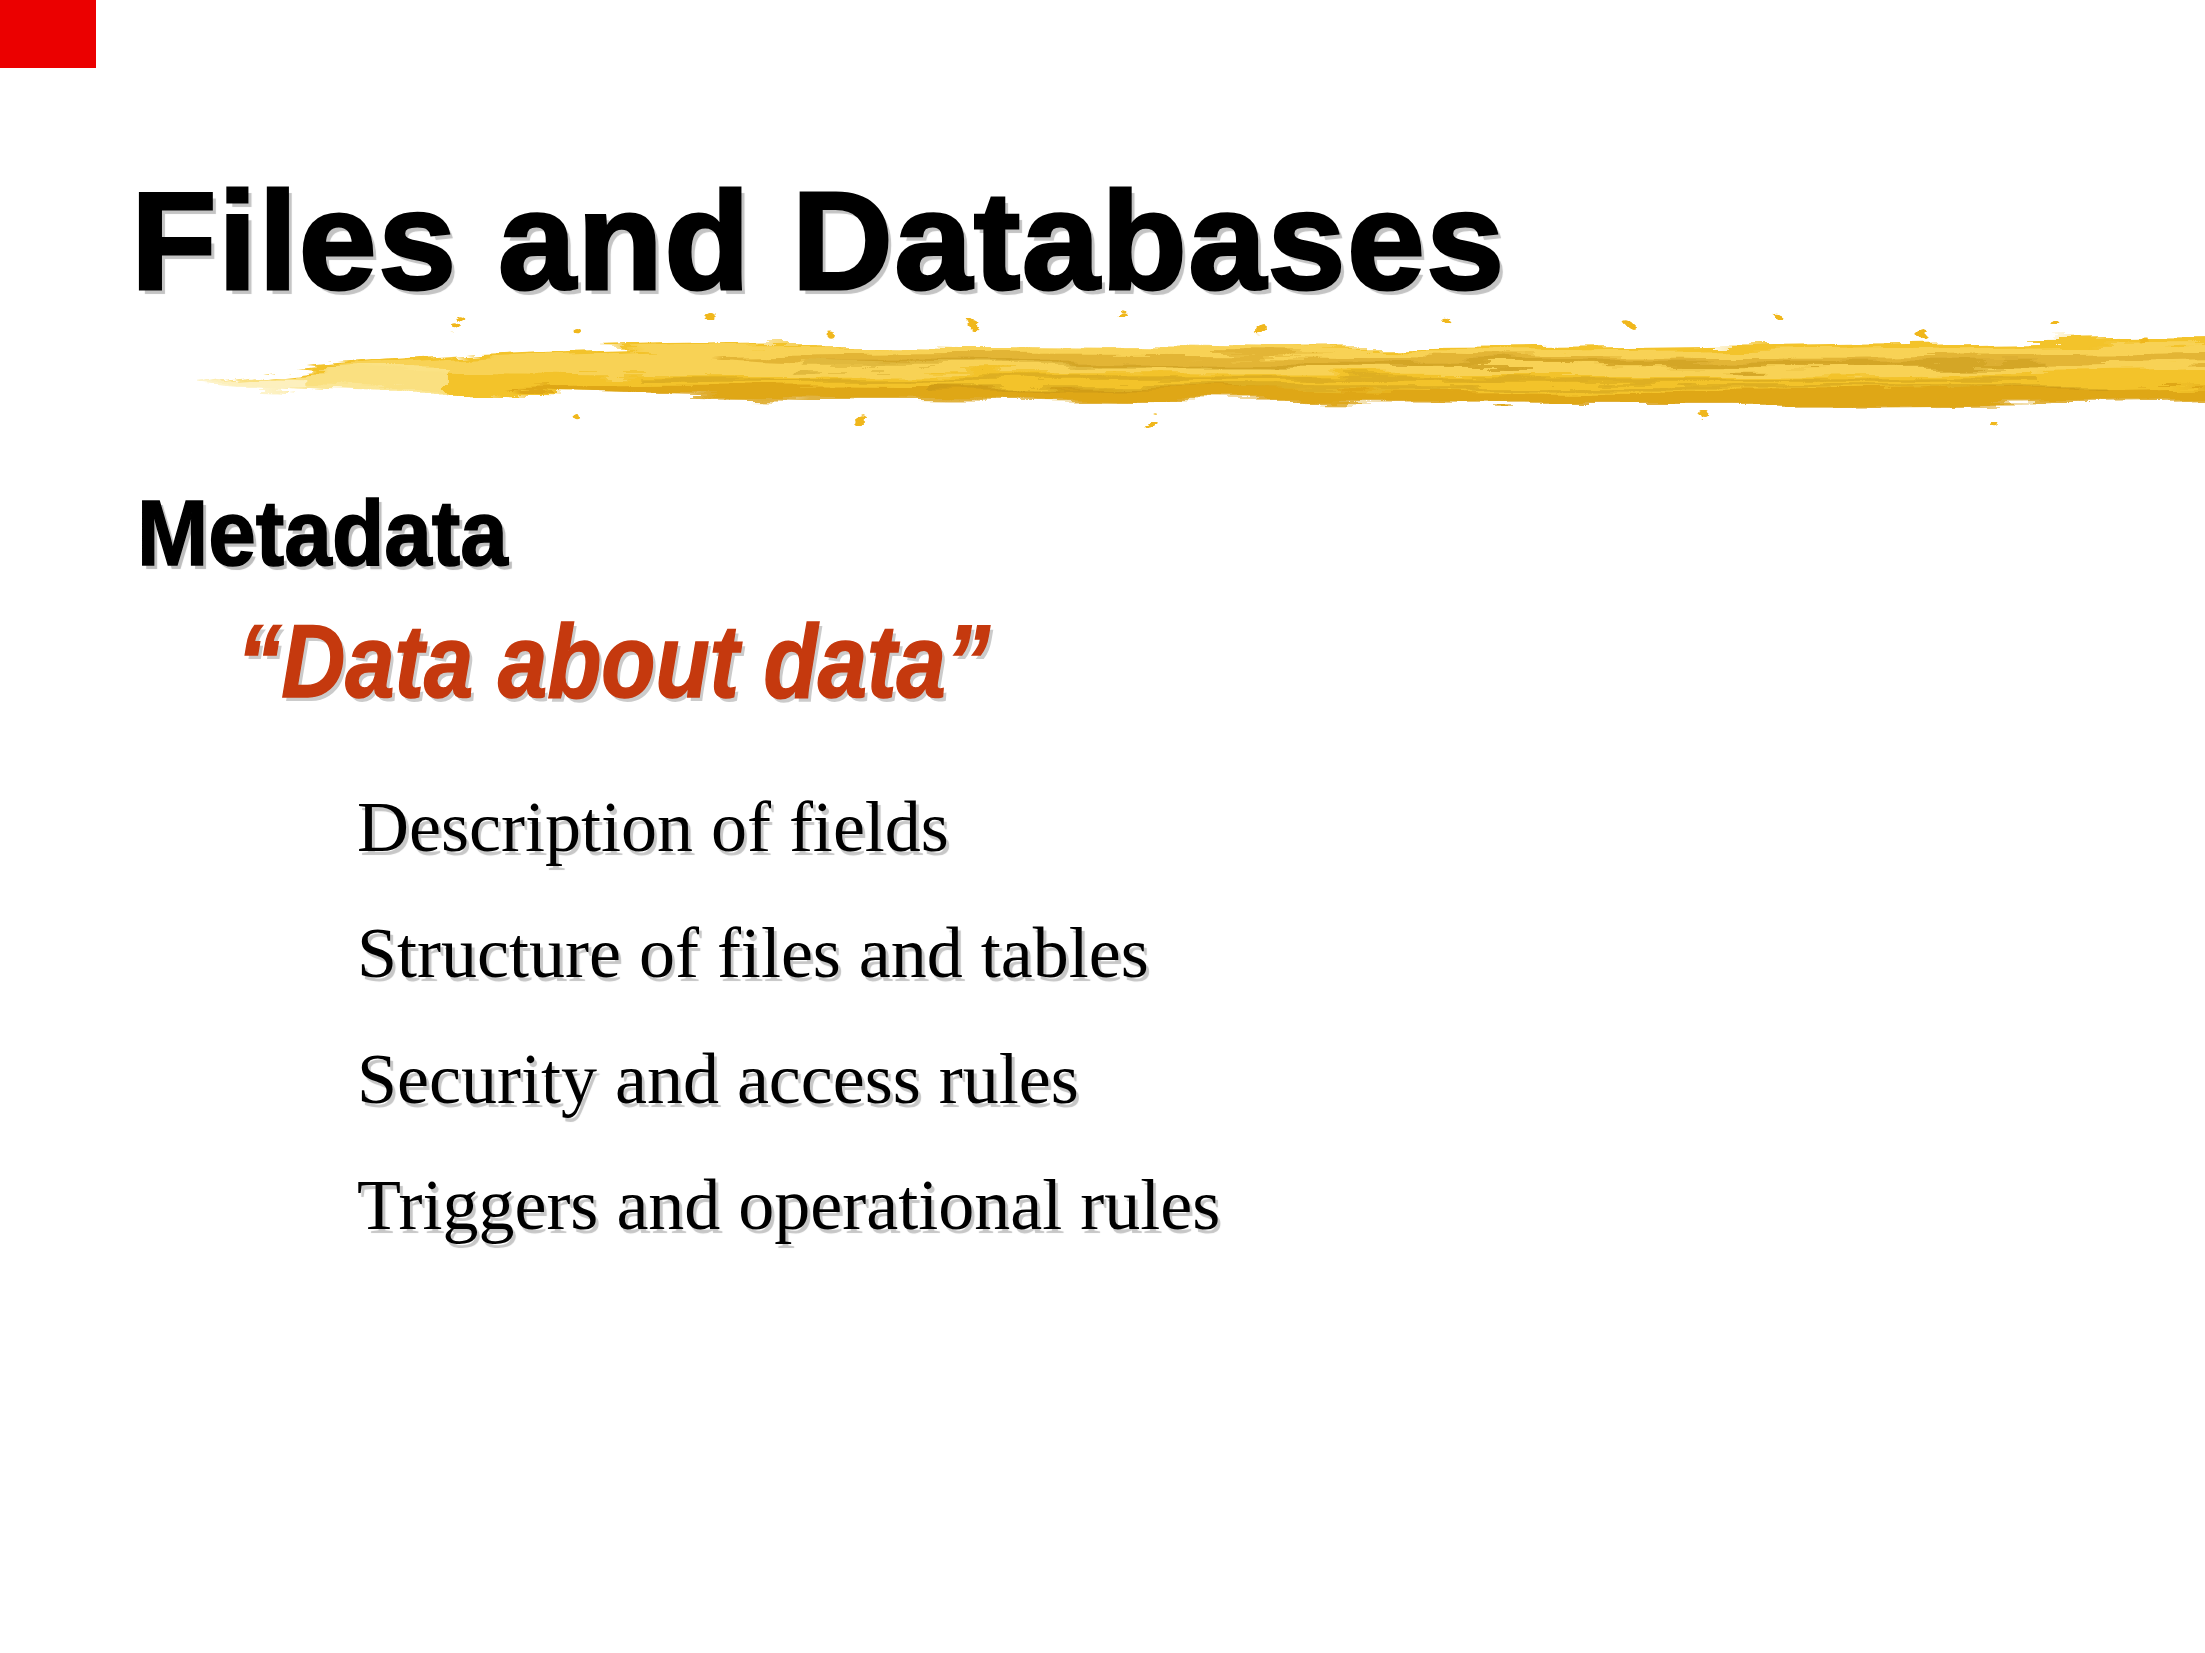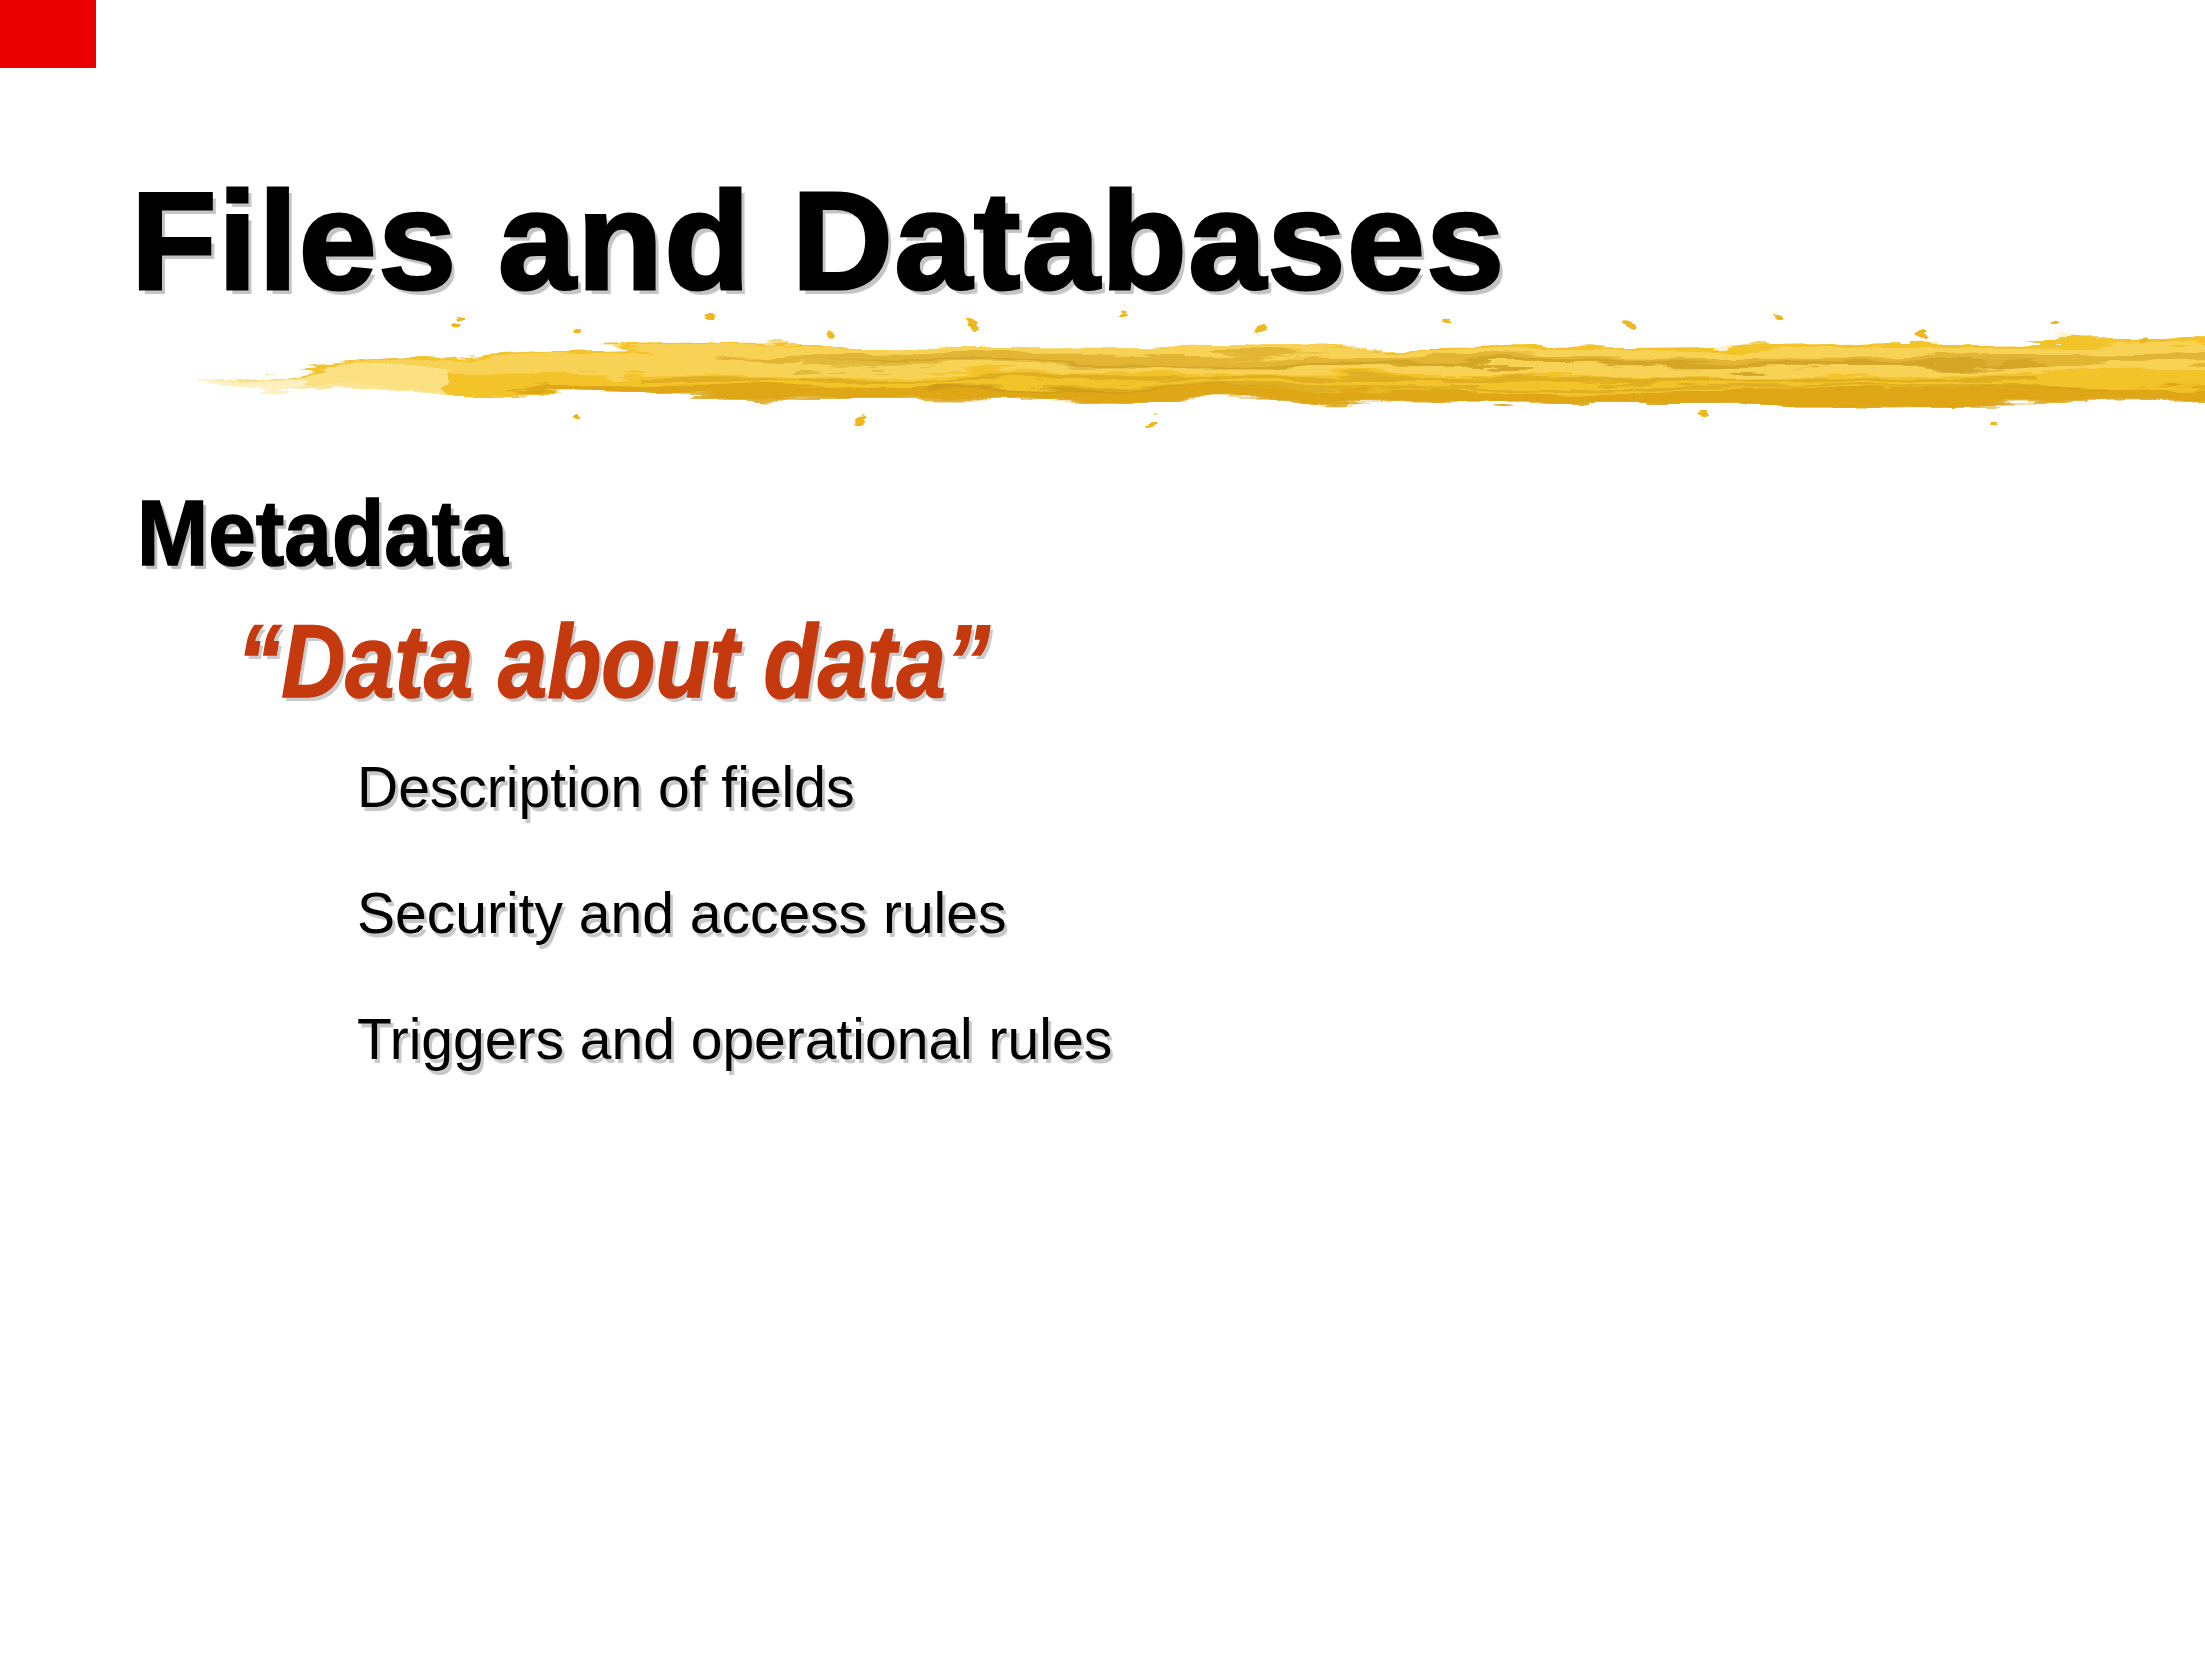--- a/index.html
+++ b/index.html
@@ -65,23 +65,24 @@
     line-height: 1;
     white-space: nowrap;
     transform: scaleX(0.86);
     transform-origin: left top;
     -webkit-text-stroke: 1.5px currentColor;
     text-shadow: 3.7px 4.4px 0.7px rgba(140,140,140,0.45);
   }
   .bullets {
     position: absolute;
     left: 357px;
-    top: 724px;
-    font-size: 57px;
+    top: 764px;
+    font-size: 72px;
     line-height: 126px;
+    font-family: Liberation Serif, serif;
   }
   .bullet-line {
     white-space: nowrap;
     text-shadow: 2.9px 4.4px 0.7px rgba(130,130,130,0.45);
   }
 </style>
 </head>
 <body>
 
 <div class="slide">
@@ -131,18 +132,19 @@
       </g>
     </g>
   </svg>
 
   <div class="heading">Metadata</div>
 
   <div class="quote" style="color: rgb(197, 57, 14);">“Data about data”</div>
 
   <div class="bullets">
     <div class="bullet-line">Description of fields</div>
+    <div class="bullet-line">Structure of files and tables</div>
     <div class="bullet-line">Security and access rules</div>
     <div class="bullet-line">Triggers and operational rules</div>
   </div>
 
 </div>
 
 
 </body></html>

